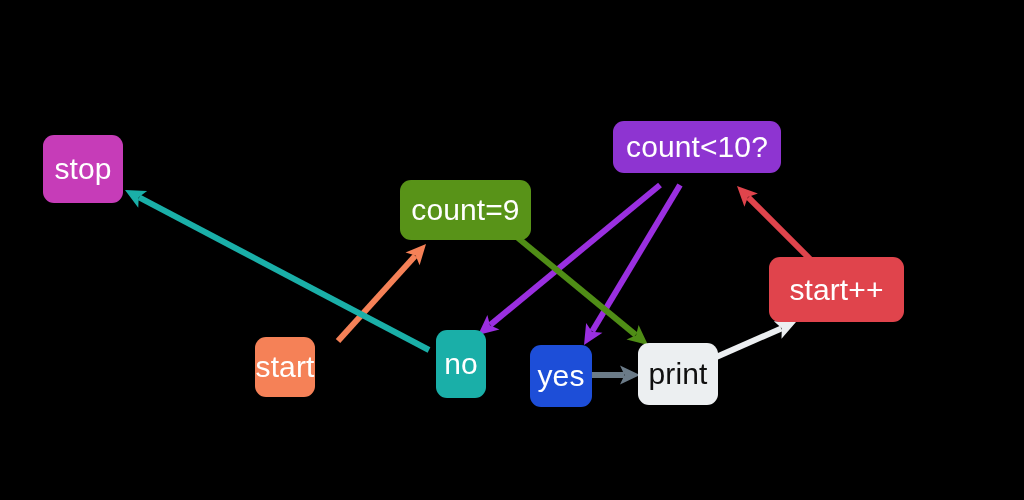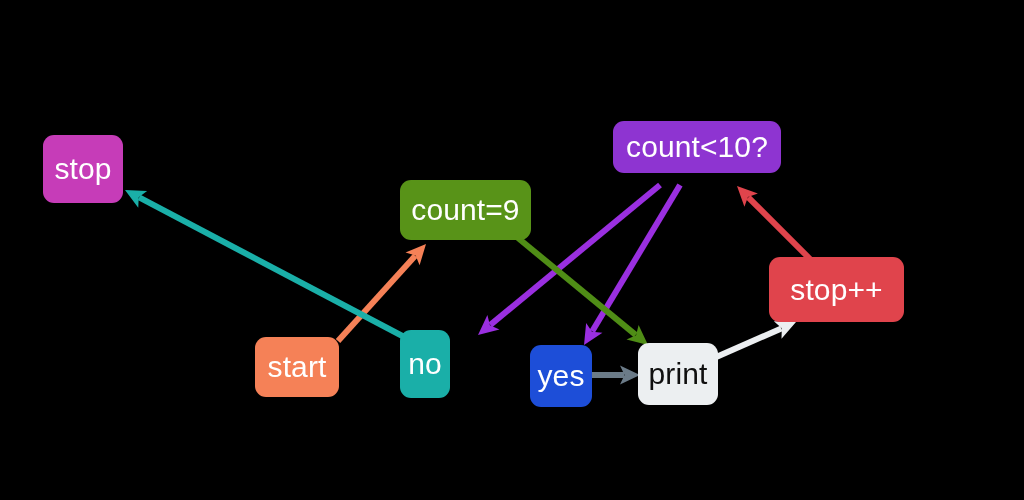--- a/index.html
+++ b/index.html
@@ -89,26 +89,26 @@
       <div class="node" style="left: 43px; top: 135px; width: 80px; height: 68px; background: rgb(198, 60, 184); color: rgb(255, 255, 255);">
         <span class="node-label">stop</span>
       </div>
       <div class="node" style="left: 400px; top: 180px; width: 131px; height: 60px; background: rgb(88, 147, 24); color: rgb(255, 255, 255);">
         <span class="node-label">count=9</span>
       </div>
       <div class="node" style="left: 613px; top: 121px; width: 168px; height: 52px; background: rgb(142, 52, 209); color: rgb(255, 255, 255);">
         <span class="node-label">count&lt;10?</span>
       </div>
       <div class="node" style="left: 769px; top: 257px; width: 135px; height: 65px; background: rgb(224, 68, 76); color: rgb(255, 255, 255);">
-        <span class="node-label">stop++</span>
+        <span class="node-label">start++</span>
       </div>
-      <div class="node" style="left: 255px; top: 337px; width: 84px; height: 60px; background: rgb(245, 129, 87); color: rgb(255, 255, 255);">
+      <div class="node" style="left: 255px; top: 337px; width: 60px; height: 60px; background: rgb(245, 129, 87); color: rgb(255, 255, 255);">
         <span class="node-label">start</span>
       </div>
-      <div class="node" style="left: 400px; top: 330px; width: 50px; height: 68px; background: rgb(26, 175, 168); color: rgb(255, 255, 255);">
+      <div class="node" style="left: 436px; top: 330px; width: 50px; height: 68px; background: rgb(26, 175, 168); color: rgb(255, 255, 255);">
         <span class="node-label">no</span>
       </div>
       <div class="node" style="left: 530px; top: 345px; width: 62px; height: 62px; background: #1d4ed8; color: rgb(255, 255, 255);">
         <span class="node-label">yes</span>
       </div>
       <div class="node" style="left: 638px; top: 343px; width: 80px; height: 62px; background: rgb(236, 239, 241); color: rgb(16, 16, 16);">
         <span class="node-label">print</span>
       </div>
     </div>
 

